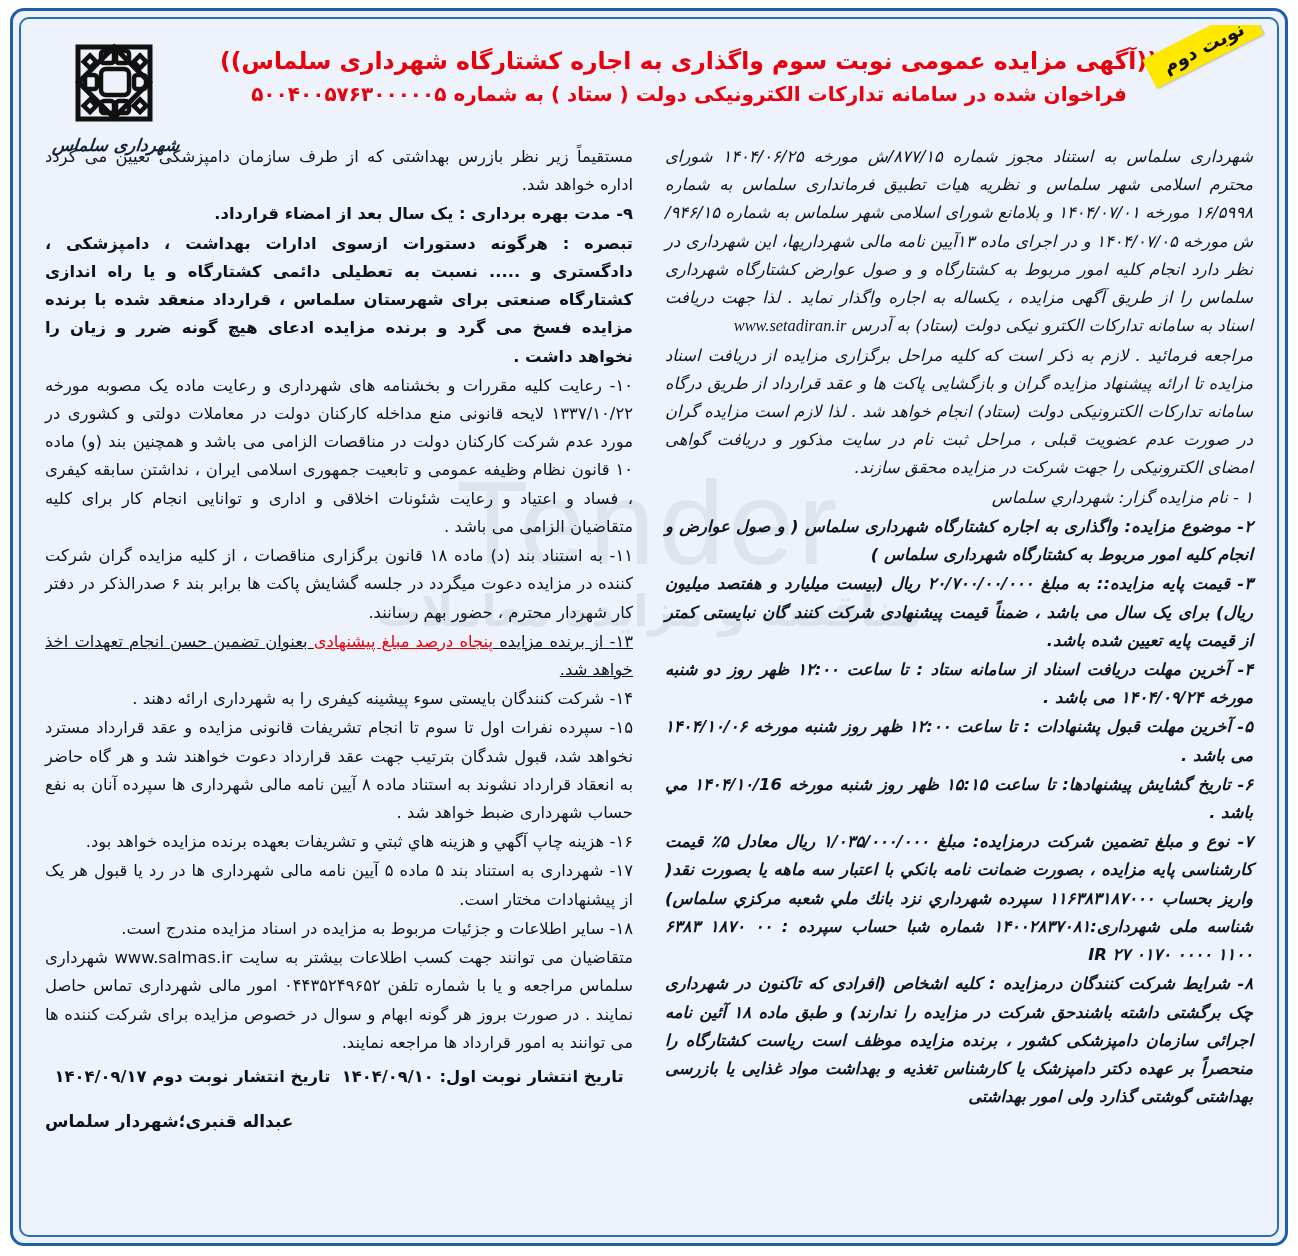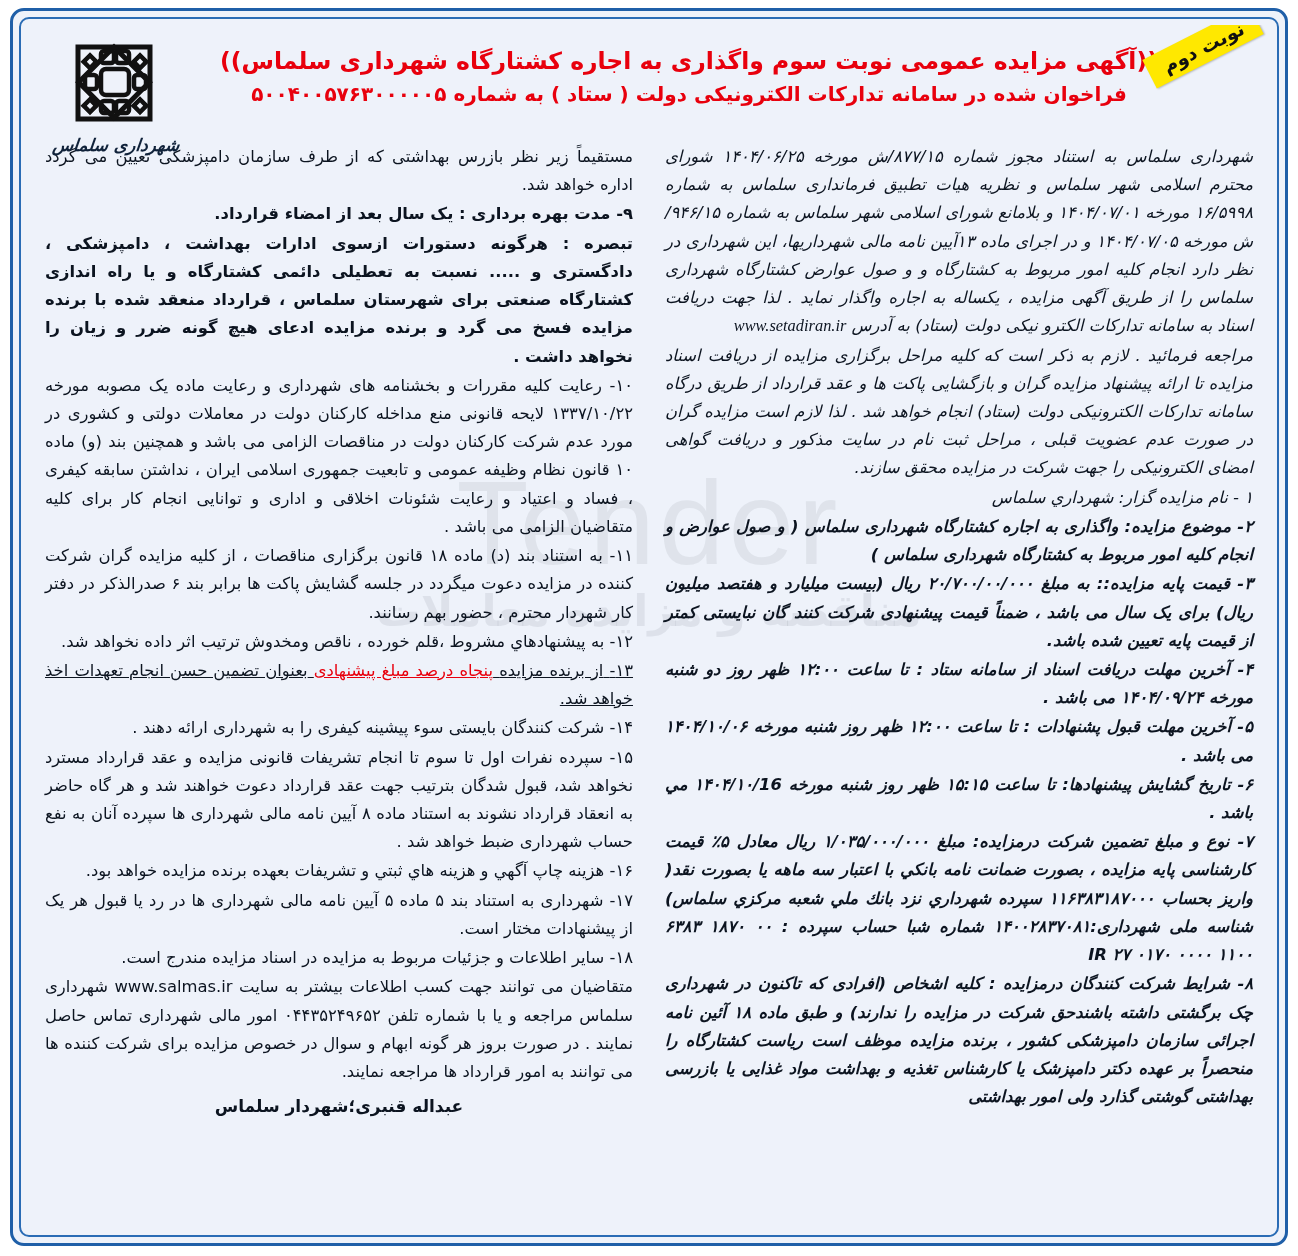--- a/index.html
+++ b/index.html
@@ -240,24 +240,20 @@
           <span>هرگونه دستورات ازسوی ادارات بهداشت ، دامپزشکی ، دادگستری و ..... نسبت به تعطیلی دائمی کشتارگاه و یا راه اندازی کشتارگاه صنعتی برای شهرستان سلماس ، قرارداد منعقد شده با برنده مزایده فسخ می گرد و برنده مزایده ادعای هیچ گونه ضرر و زیان را نخواهد داشت .</span>
         </p>
         <p>
           <span>۱۰-</span>
           <span>رعایت کلیه مقررات و بخشنامه های شهرداری و رعایت ماده یک مصوبه مورخه ۱۳۳۷/۱۰/۲۲ لایحه قانونی منع مداخله کارکنان دولت در معاملات دولتی و کشوری در مورد عدم شرکت کارکنان دولت در مناقصات الزامی می باشد و همچنین بند (و) ماده ۱۰ قانون نظام وظیفه عمومی و تابعیت جمهوری اسلامی ایران ، نداشتن سابقه کیفری ، فساد و اعتیاد و رعایت شئونات اخلاقی و اداری و توانایی انجام کار برای کلیه متقاضیان الزامی می باشد .</span>
         </p>
         <p>
           <span>۱۱-</span>
           <span>به استناد بند (د) ماده ۱۸ قانون برگزاری مناقصات ، از کلیه مزایده گران شرکت کننده در مزایده دعوت میگردد در جلسه گشایش پاکت ها برابر بند ۶ صدرالذکر در دفتر کار شهردار محترم ، حضور بهم رسانند.</span>
         </p>
-        <p>
-          <span>۱۲-</span>
-          <span>به پیشنهادهاي مشروط ،قلم خورده ، ناقص ومخدوش ترتیب اثر داده نخواهد شد.</span>
-        </p>
         <p class="uline">
           <span>۱۳-</span>
           <span>از برنده مزایده</span>
           <span class="redline">پنجاه درصد مبلغ پیشنهادی</span>
           <span>بعنوان تضمین حسن انجام تعهدات اخذ خواهد شد.</span>
         </p>
         <p>
           <span>۱۴-</span>
           <span>شرکت کنندگان بایستی سوء پیشینه کیفری را به شهرداری ارائه دهند .</span>
         </p>
@@ -273,18 +269,24 @@
           <span>۱۷-</span>
           <span>شهرداری به استناد بند ۵ ماده ۵ آیین نامه مالی شهرداری ها در رد یا قبول هر یک از پیشنهادات مختار است.</span>
         </p>
         <p>
           <span>۱۸-</span>
           <span>سایر اطلاعات و جزئیات مربوط به مزایده در اسناد مزایده مندرج است.</span>
         </p>
 
         <p>متقاضیان می توانند جهت کسب اطلاعات بیشتر به سایت www.salmas.ir شهرداری سلماس مراجعه و یا با شماره تلفن ۰۴۴۳۵۲۴۹۶۵۲ امور مالی شهرداری تماس حاصل نمایند . در صورت بروز هر گونه ابهام و سوال در خصوص مزایده برای شرکت کننده ها می توانند به امور قرارداد ها مراجعه نمایند.</p>
 
-        <p class="b" style="text-align:center;margin-top:6px;font-size:17px;">عبداله قنبری؛شهردار سلماس</p>
+        <p class="b" style="text-align:center;margin-top:6px;">
+          <span>تاریخ انتشار نوبت اول:</span>
+          <span>۱۴۰۴/۰۹/۱۰</span>&nbsp;
+          <span>تاریخ انتشار نوبت دوم</span>
+          <span>۱۴۰۴/۰۹/۱۷</span>
+        </p>
+        <p class="b" style="text-align:left;margin-top:16px;font-size:17px;">عبداله قنبری؛شهردار سلماس</p>
       </div>
 
     </div>
   </div>
 </div>
 
 </body></html>

